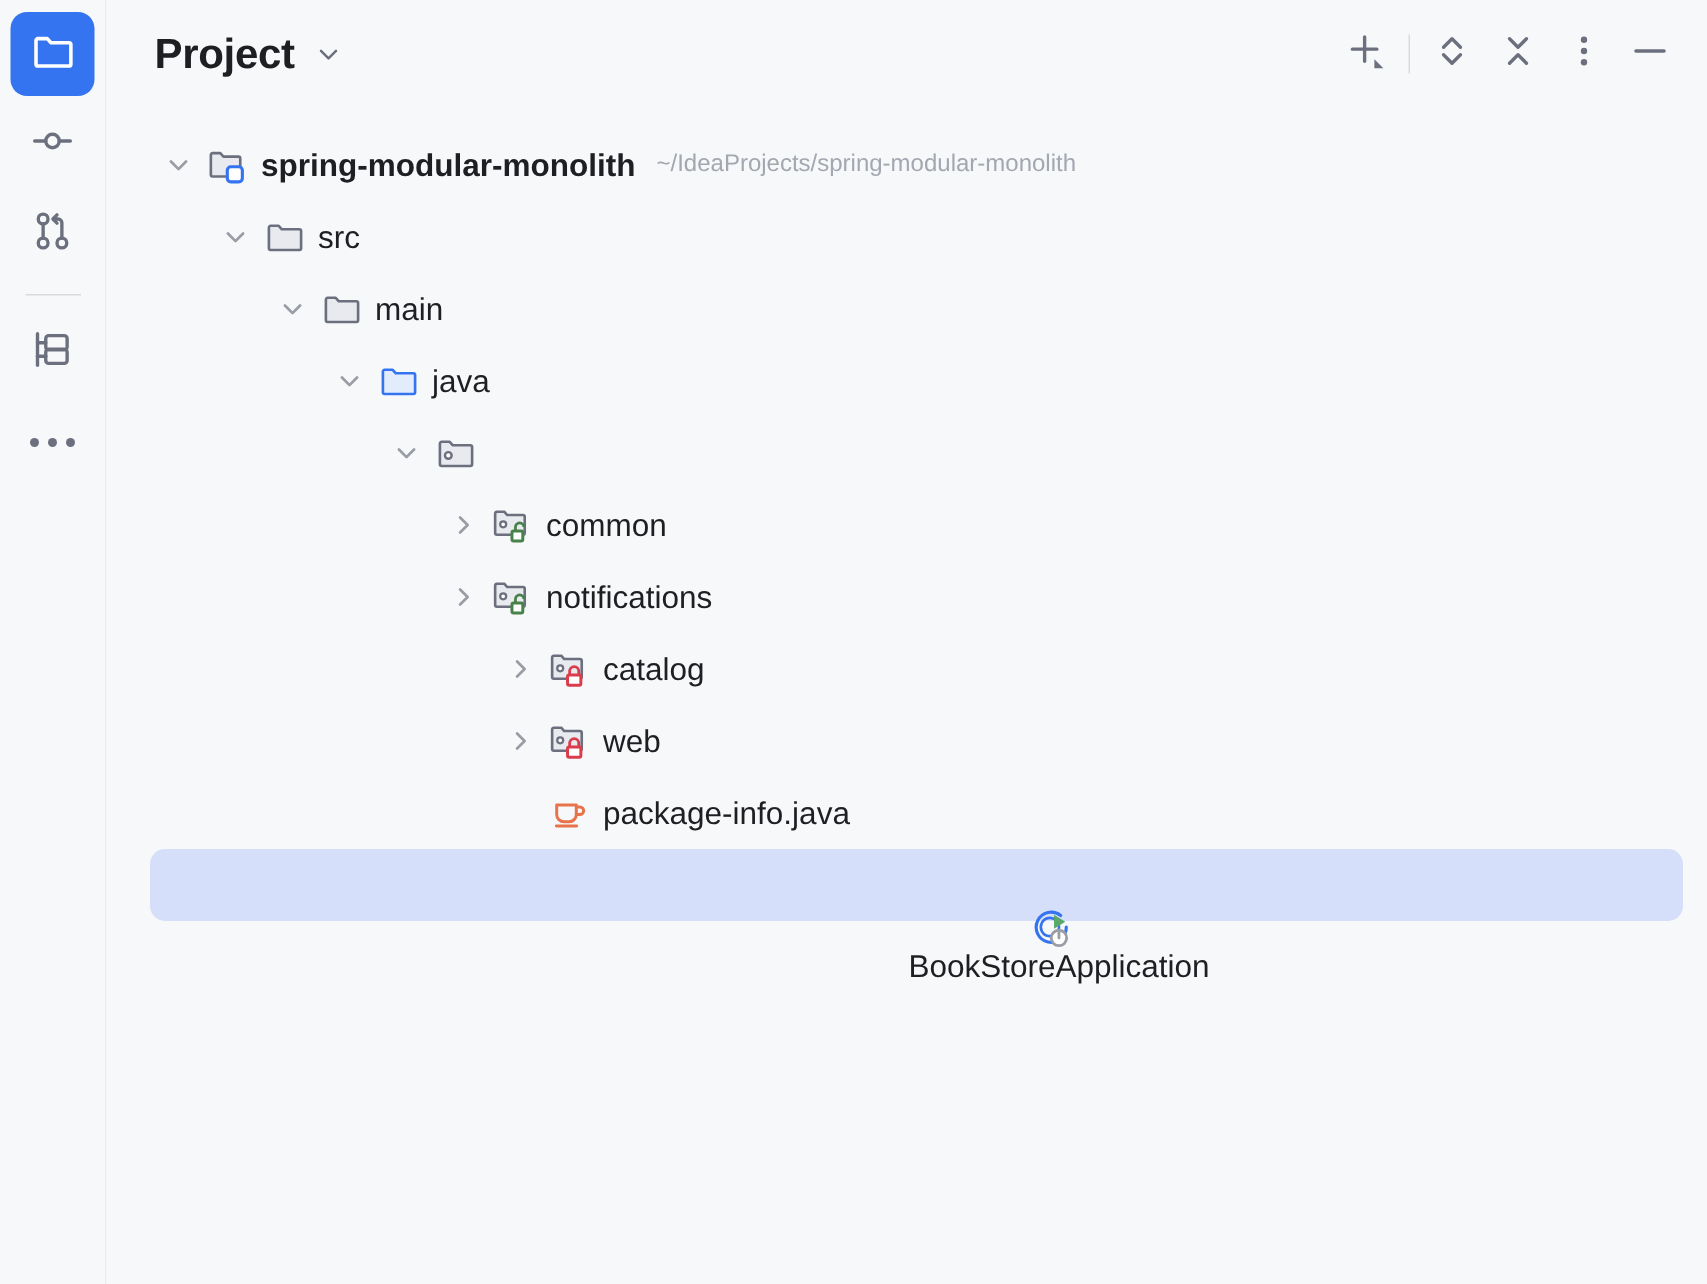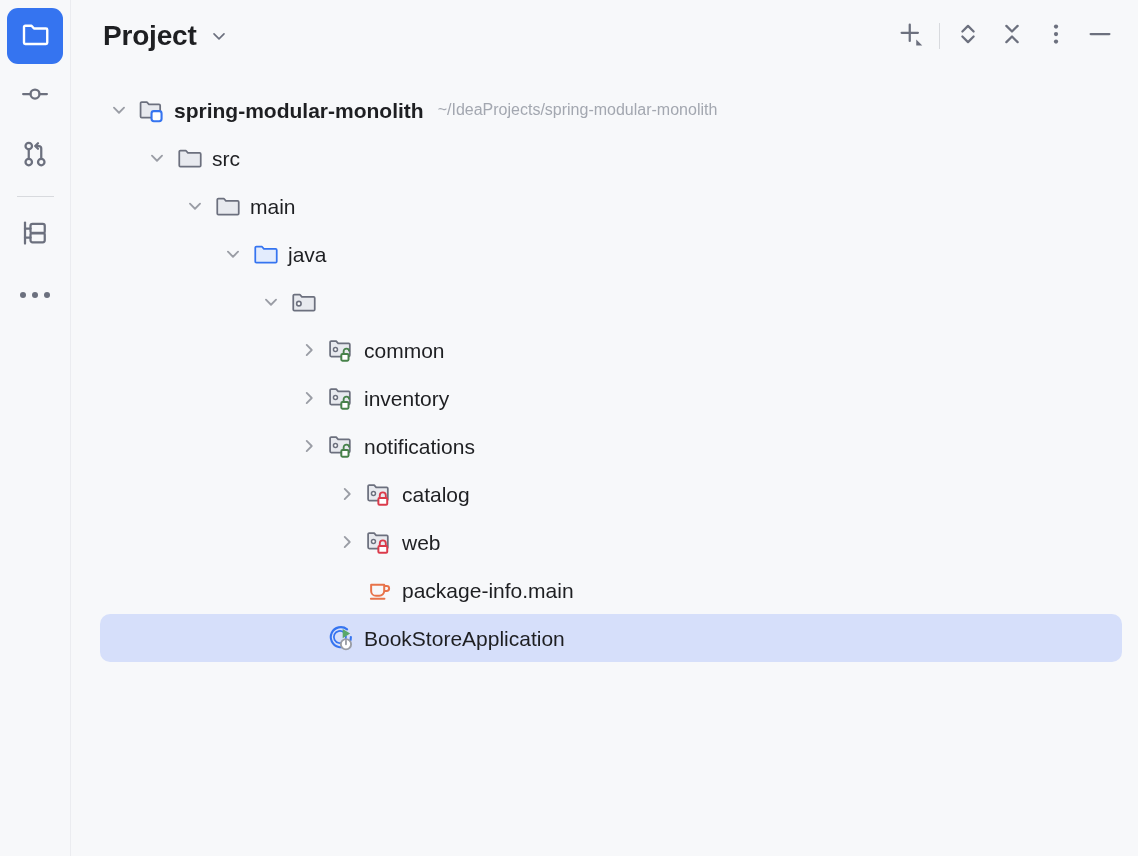--- a/index.html
+++ b/index.html
@@ -92,21 +92,21 @@
   .row {
     height: 48px;
     display: flex;
     align-items: center;
     padding-left: 0px;
     margin: 0 16px 0 29px;
     border-radius: 10px;
     cursor: pointer;
     white-space: nowrap;
   }
-  .row.selected { background: #d6dffa; }
+  .row.selected { background: #d6dffa; flex-direction: column; }
   .twisty {
     width: 38px;
     flex: 0 0 38px;
     display: flex;
     align-items: center;
     justify-content: center;
     color: #9a9da5;
     cursor: pointer;
   }
   .twisty.empty { visibility: hidden; }
@@ -355,36 +355,20 @@
             </svg>
           </span>
           <span class="node-icon">
             <svg width="28" height="28" viewBox="0 0 24 24" fill="none">
               <path d="M1.8 16.6V5.4a1 1 0 0 1 1-1h4.2l1.7 1.9h9a1 1 0 0 1 1 1v9.3a1 1 0 0 1-1 1H2.8a1 1 0 0 1-1-1z" fill="#e8eaef" stroke="#6c707e" stroke-width="1.5" stroke-linejoin="round"></path>
               <circle cx="6.4" cy="11.6" r="1.7" fill="#ffffff" stroke="#6c707e" stroke-width="1.3"></circle>
               <path d="M13.4 15.6v-2.4a2.4 2.4 0 0 1 4.8 0" fill="none" stroke="#47824a" stroke-width="1.6"></path>
               <rect x="11.4" y="15.4" width="6.2" height="5.8" rx="1" fill="#ffffff" stroke="#47824a" stroke-width="1.7"></rect>
             </svg>
           </span>
-          <span class="node-label">inventory</span>
-        </div>
-        <div class="row indent-5">
-          <span class="twisty">
-            <svg width="22" height="22" viewBox="0 0 24 24" fill="none" stroke="currentColor" stroke-width="2" stroke-linecap="round" stroke-linejoin="round">
-              <polyline points="9.5,6.5 15,12 9.5,17.5"></polyline>
-            </svg>
-          </span>
-          <span class="node-icon">
-            <svg width="28" height="28" viewBox="0 0 24 24" fill="none">
-              <path d="M1.8 16.6V5.4a1 1 0 0 1 1-1h4.2l1.7 1.9h9a1 1 0 0 1 1 1v9.3a1 1 0 0 1-1 1H2.8a1 1 0 0 1-1-1z" fill="#e8eaef" stroke="#6c707e" stroke-width="1.5" stroke-linejoin="round"></path>
-              <circle cx="6.4" cy="11.6" r="1.7" fill="#ffffff" stroke="#6c707e" stroke-width="1.3"></circle>
-              <path d="M13.4 15.6v-2.4a2.4 2.4 0 0 1 4.8 0" fill="none" stroke="#47824a" stroke-width="1.6"></path>
-              <rect x="11.4" y="15.4" width="6.2" height="5.8" rx="1" fill="#ffffff" stroke="#47824a" stroke-width="1.7"></rect>
-            </svg>
-          </span>
           <span class="node-label">notifications</span>
         </div>
         <div class="row indent-6">
           <span class="twisty">
             <svg width="22" height="22" viewBox="0 0 24 24" fill="none" stroke="currentColor" stroke-width="2" stroke-linecap="round" stroke-linejoin="round">
               <polyline points="9.5,6.5 15,12 9.5,17.5"></polyline>
             </svg>
           </span>
           <span class="node-icon">
             <svg width="28" height="28" viewBox="0 0 24 24" fill="none">
@@ -414,21 +398,21 @@
         </div>
         <div class="row indent-6">
           <span class="twisty empty"></span>
           <span class="node-icon">
             <svg width="28" height="28" viewBox="0 0 24 24" fill="none">
               <path d="M4.4 7.4h11.2v5.4a4.2 4.2 0 0 1-4.2 4.2H8.6a4.2 4.2 0 0 1-4.2-4.2z" fill="none" stroke="#e8734a" stroke-width="1.7" stroke-linejoin="round"></path>
               <path d="M15.8 8.6h1.9a2.1 2.1 0 0 1 0 4.2h-1.9" fill="none" stroke="#e8734a" stroke-width="1.7"></path>
               <line x1="4.2" y1="19.4" x2="15.8" y2="19.4" stroke="#e8734a" stroke-width="1.7" stroke-linecap="round"></line>
             </svg>
           </span>
-          <span class="node-label">package-info.main</span>
+          <span class="node-label">package-info.java</span>
         </div>
         <div class="row indent-5 selected">
           <span class="twisty empty"></span>
           <span class="node-icon">
             <svg width="28" height="28" viewBox="0 0 24 24" fill="none">
               <path d="M16.4 4.6a8.6 8.6 0 1 0 3.2 6.6" fill="none" stroke="#3574f0" stroke-width="1.8" stroke-linecap="round"></path>
               <path d="M13.6 7.2a5.2 5.2 0 1 0 1.8 3.4" fill="none" stroke="#3574f0" stroke-width="1.5" stroke-linecap="round"></path>
               <path d="M12.6 4.2l6.4 4-6.4 4z" fill="#59a869"></path>
               <circle cx="15.4" cy="17.4" r="4.4" fill="#ffffff" stroke="#9a9da5" stroke-width="1.6"></circle>
               <line x1="15.4" y1="14.4" x2="15.4" y2="17.4" stroke="#9a9da5" stroke-width="1.6" stroke-linecap="round"></line>

